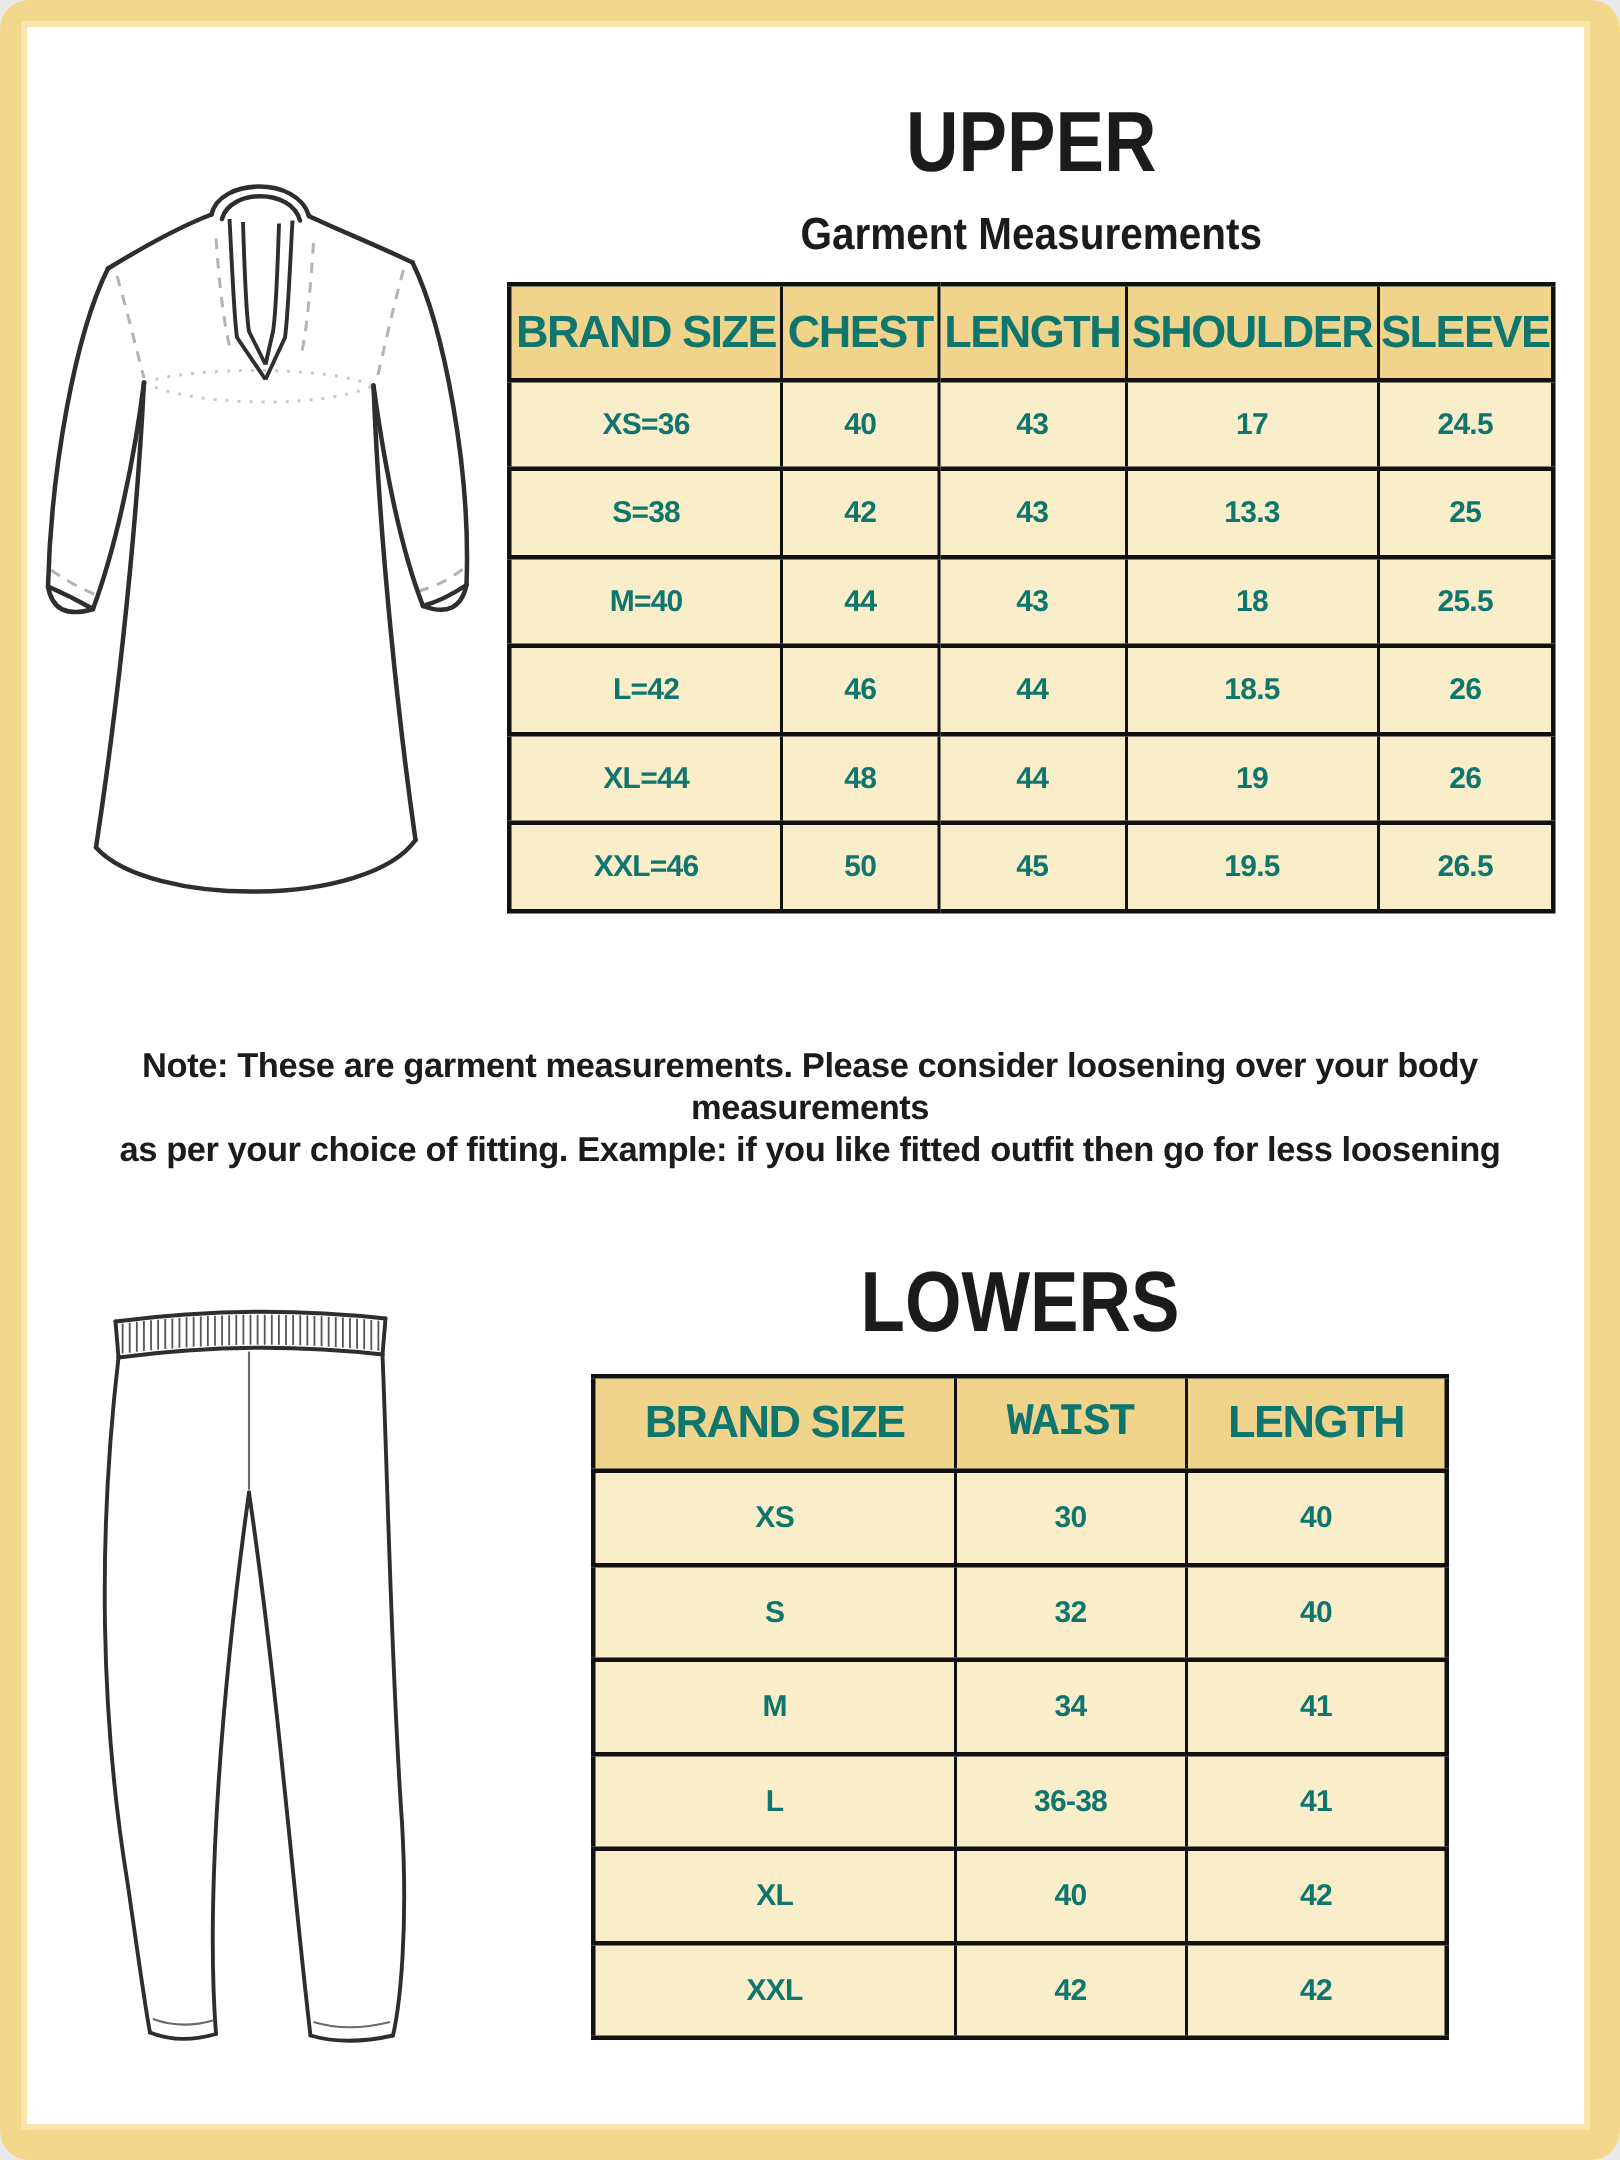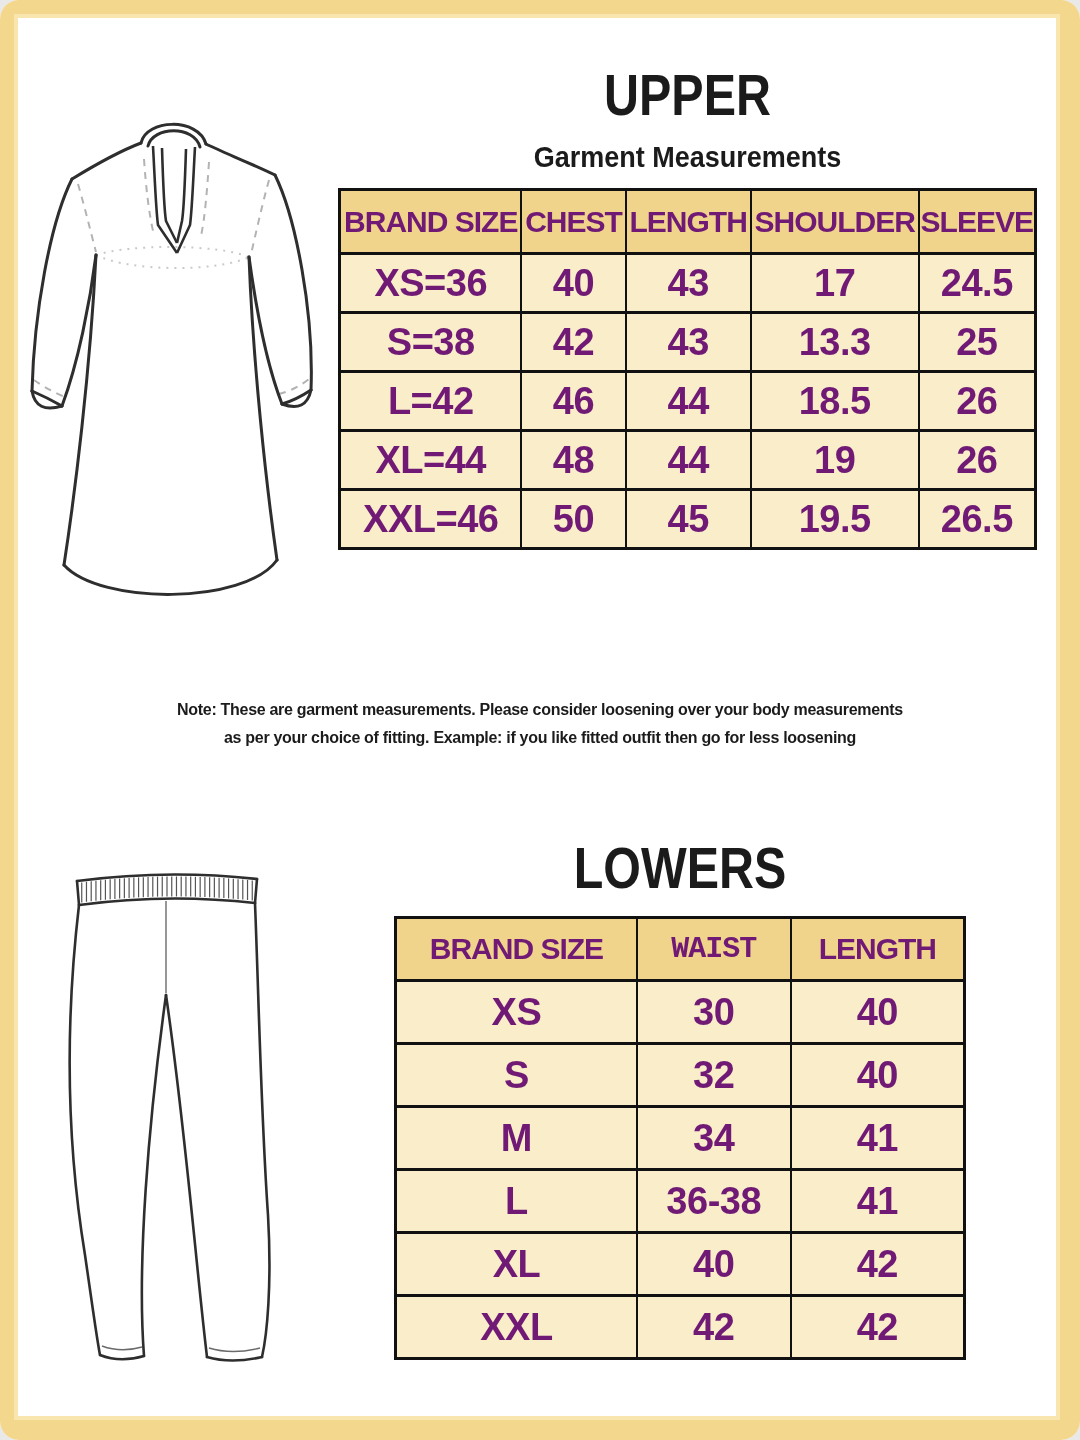--- a/index.html
+++ b/index.html
@@ -46,52 +46,52 @@
     position:absolute;
     border-collapse:collapse;
     table-layout:fixed;
     background:#F9EDCA;
   }
   table.size-table th,
   table.size-table td{
     border:2px solid #111;
     border-top-width:3px;border-bottom-width:3px;
     text-align:center;vertical-align:middle;
-    font-weight:bold;color:#701a75;
+    font-weight:bold;color:#0f766e;
     padding:0;
     overflow:hidden;white-space:nowrap;
   }
   table.size-table{border:3px solid #111;}
   table.size-table thead th{
     background:#F0D48C;
     font-size:30px;letter-spacing:-1px;
   }
   table.size-table tbody td{
     background:#F9EDCA;
-    font-size:38px;letter-spacing:-0.5px;
+    font-size:20px;letter-spacing:-0.5px;
   }
   .upper-table{left:338px;top:188px;width:699px;}
   .upper-table thead th{height:61px;}
   .upper-table tbody td{height:56px;}
   .upper-table th:nth-child(1){width:26.2%;}
   .upper-table th:nth-child(2){width:14.9%;}
   .upper-table th:nth-child(3){width:18.0%;}
   .upper-table th:nth-child(4){width:24.2%;}
   .upper-table th:nth-child(5){width:16.7%;}
   .lowers-table{left:394px;top:916px;width:572px;}
   .lowers-table thead th{height:60px;}
   .lowers-table tbody td{height:60px;}
   .lowers-table th:nth-child(1){width:42.5%;}
   .lowers-table th:nth-child(2){width:27.0%;font-family:Liberation Mono, monospace;}
   .lowers-table th:nth-child(3){width:30.5%;}
   
   .note{
     position:absolute;left:40px;top:696px;width:1000px;
     text-align:center;
-    font-size:16px;font-weight:bold;line-height:28px;
+    font-size:23px;font-weight:bold;line-height:28px;
     letter-spacing:-0.3px;
   }
   
   .kurta-svg{position:absolute;left:20px;top:113px;}
   .pants-svg{position:absolute;left:55px;top:865px;}
 </style>
 </head>
 <body>
 
 <div class="page">
@@ -172,20 +172,27 @@
           <td>43</td>
           <td>17</td>
           <td>24.5</td>
         </tr>
         <tr>
           <td>S=38</td>
           <td>42</td>
           <td>43</td>
           <td>13.3</td>
           <td>25</td>
+        </tr>
+        <tr>
+          <td>M=40</td>
+          <td>44</td>
+          <td>43</td>
+          <td>18</td>
+          <td>25.5</td>
         </tr>
         <tr>
           <td>L=42</td>
           <td>46</td>
           <td>44</td>
           <td>18.5</td>
           <td>26</td>
         </tr>
         <tr>
           <td>XL=44</td>

